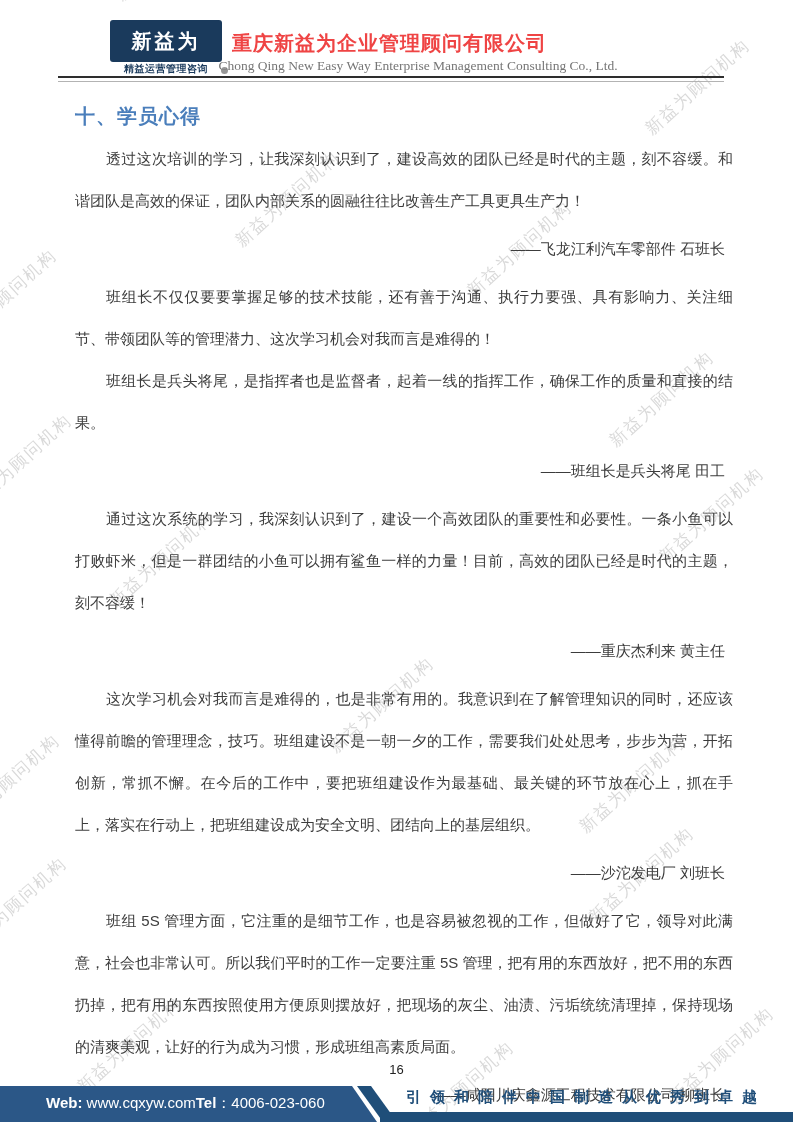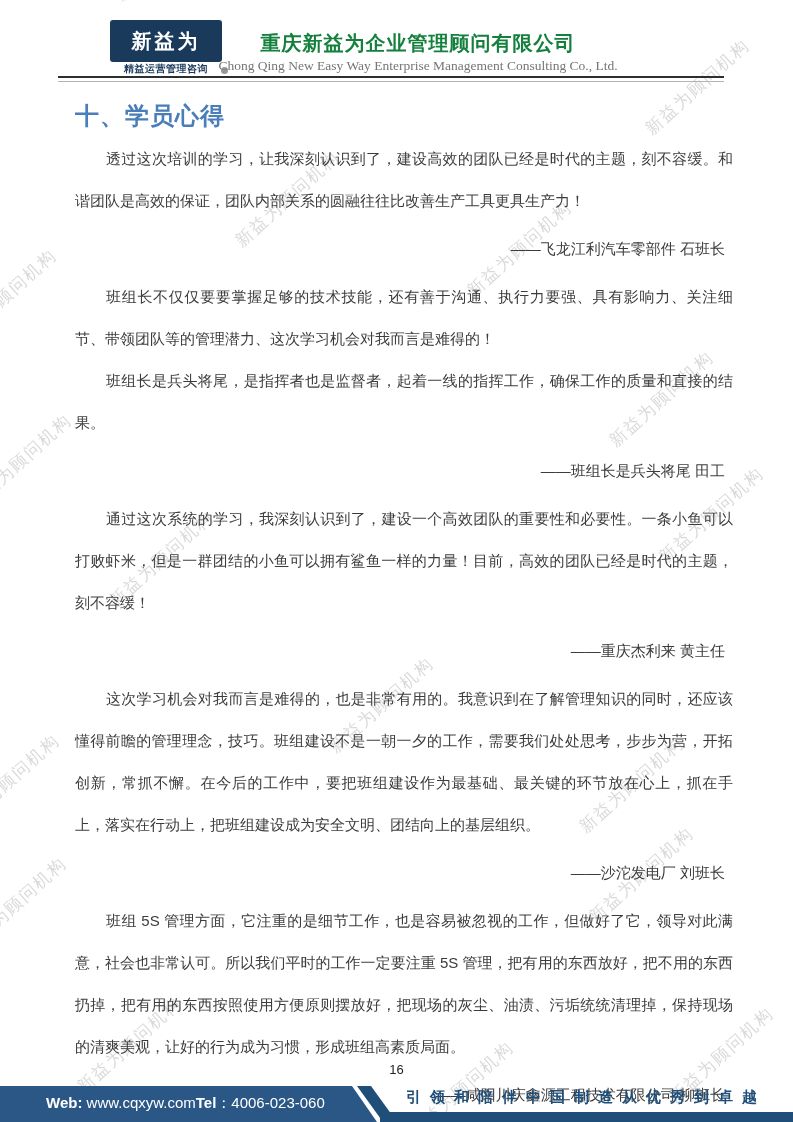--- a/index.html
+++ b/index.html
@@ -27,41 +27,41 @@
     position:absolute; left:107px; top:62px; width:118px; z-index:2;
     font-size:10px; font-weight:bold; color:#1a3a5c; text-align:center;
     letter-spacing:0.5px;
   }
   .logo-dot {
     position:absolute; left:221px; top:67px; width:7px; height:7px;
     border-radius:50%; background:#979797; z-index:2;
   }
   .company-cn {
     position:absolute; left:232px; top:30px; width:372px; z-index:2;
-    text-align:center; font-size:20px; font-weight:bold; color:#15803d;
+    text-align:left; font-size:20px; font-weight:bold; color:#ef4444;
     letter-spacing:1px;
   }
   .company-en {
     position:absolute; left:170px; top:58px; width:496px; z-index:2;
     text-align:center; font-family:"Liberation Serif", serif;
     font-size:13.5px; color:#757575;
   }
   .header-rule-dark {
     position:absolute; left:58px; top:76px; width:666px; height:0;
     border-top:2px solid #2e2e2e; z-index:2;
   }
   .header-rule-light {
     position:absolute; left:58px; top:81px; width:666px; height:0;
     border-top:1px solid #b3b3b3; z-index:2;
   }
 
   
   .content { position:absolute; left:75px; top:100px; width:658px; z-index:1; }
   .section-title {
-    margin:2px 0 8px 0; font-size:24px; line-height:28px;
+    margin:2px 0 8px 0; font-size:20px; line-height:28px;
     font-weight:bold; color:#4a7ebb; letter-spacing:1px;
   }
   .t-text {
     margin:0; font-size:15px; line-height:42px; color:#3c3c3c;
     text-align:justify; text-indent:31px;
   }
   .t-attr {
     margin:6px; font-size:15px; line-height:42px; color:#3c3c3c;
     text-align:right; padding-right:2px;
   }

